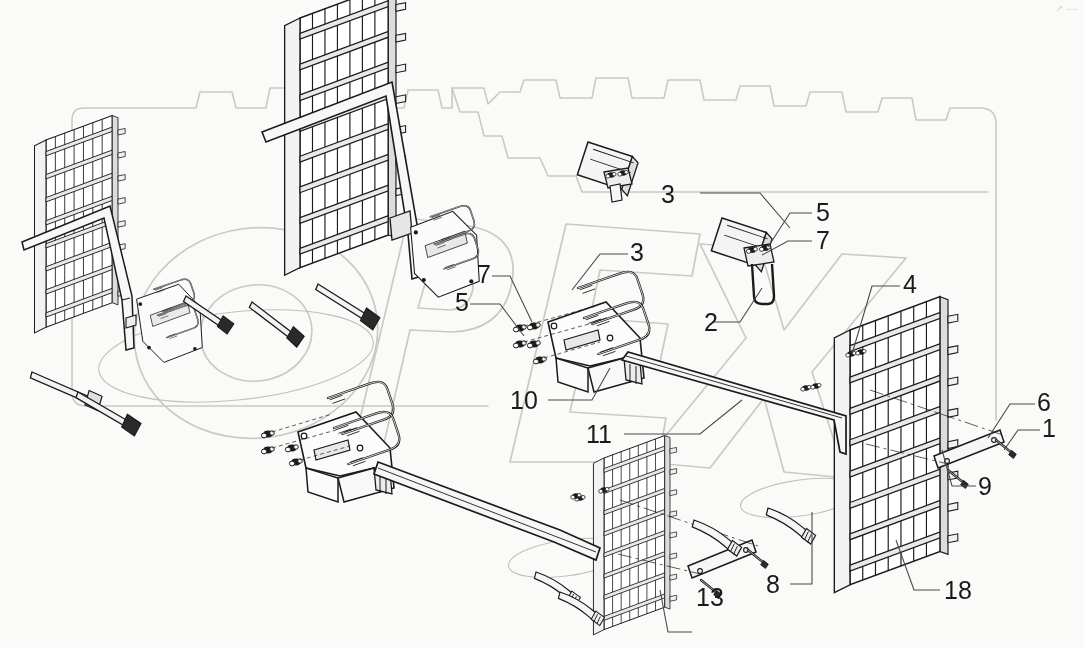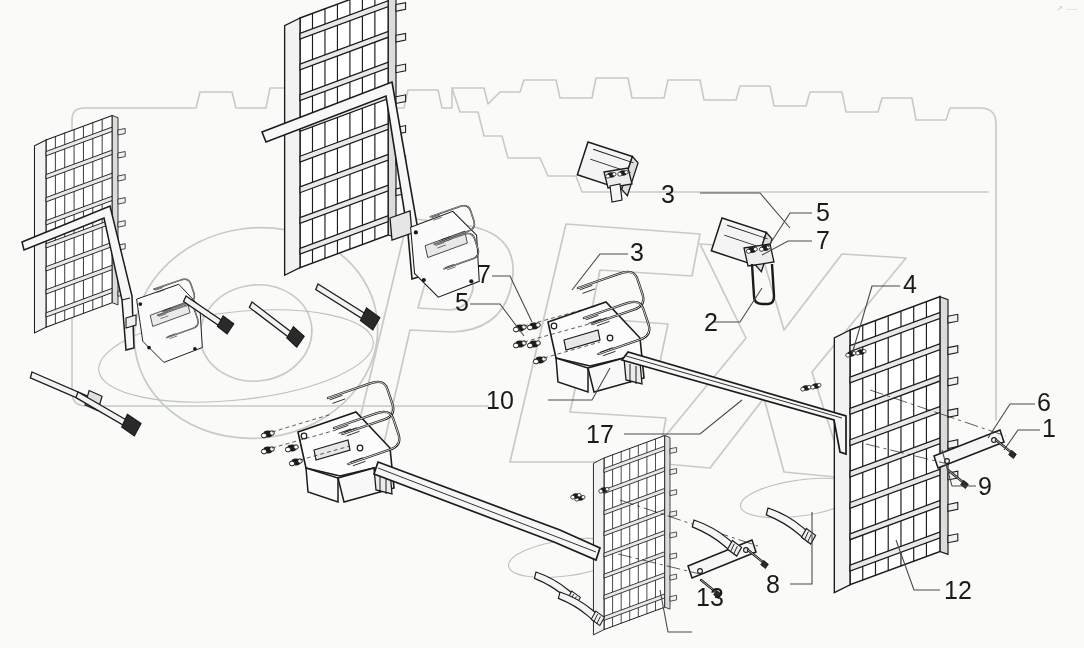--- a/index.html
+++ b/index.html
@@ -528,25 +528,25 @@
 
   <div id="callout-container">
       <div class="callout-label" style="left: 661px; top: 182px;">3</div>
       <div class="callout-label" style="left: 816px; top: 200px;">5</div>
       <div class="callout-label" style="left: 816px; top: 228px;">7</div>
       <div class="callout-label" style="left: 630px; top: 240px;">3</div>
       <div class="callout-label" style="left: 477px; top: 262px;">7</div>
       <div class="callout-label" style="left: 455px; top: 290px;">5</div>
       <div class="callout-label" style="left: 704px; top: 310px;">2</div>
       <div class="callout-label" style="left: 903px; top: 272px;">4</div>
-      <div class="callout-label" style="left: 486px; top: 388px;">10</div>
-      <div class="callout-label" style="left: 586px; top: 422px;">17</div>
+      <div class="callout-label" style="left: 510px; top: 388px;">10</div>
+      <div class="callout-label" style="left: 586px; top: 422px;">11</div>
       <div class="callout-label" style="left: 1037px; top: 390px;">6</div>
       <div class="callout-label" style="left: 1042px; top: 416px;">1</div>
       <div class="callout-label" style="left: 978px; top: 474px;">9</div>
       <div class="callout-label" style="left: 766px; top: 572px;">8</div>
-      <div class="callout-label" style="left: 944px; top: 578px;">12</div>
+      <div class="callout-label" style="left: 944px; top: 578px;">18</div>
       <div class="callout-label" style="left: 696px; top: 585px;">13</div>
     </div>
 
   <div class="corner-mark">↗ ––</div>
 
 </div>
 
 </body></html>

